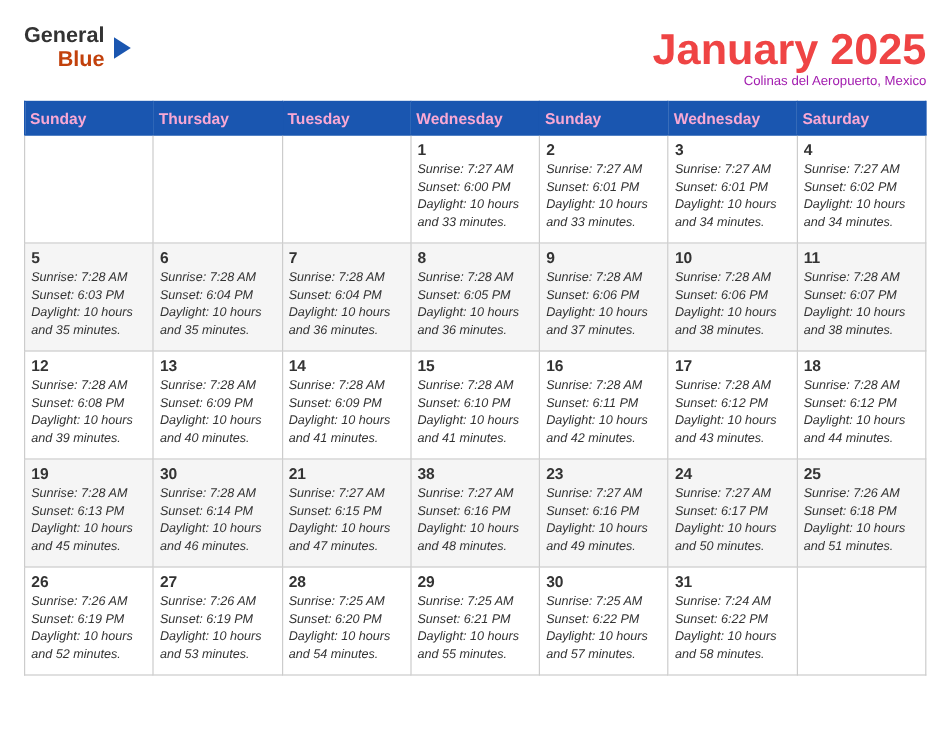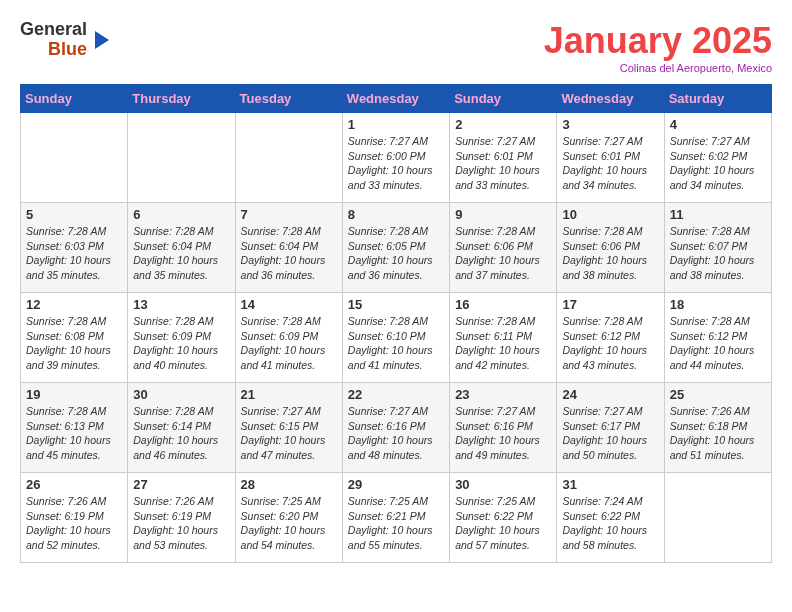--- a/index.html
+++ b/index.html
@@ -269,21 +269,21 @@
 and 46 minutes.</div>
         </td>
         <td>
           <div class="day-number">21</div>
           <div class="day-info" style="white-space: pre-line;">Sunrise: 7:27 AM
 Sunset: 6:15 PM
 Daylight: 10 hours
 and 47 minutes.</div>
         </td>
         <td>
-          <div class="day-number">22</div>
+          <div class="day-number">38</div>
           <div class="day-info" style="white-space: pre-line;">Sunrise: 7:27 AM
 Sunset: 6:16 PM
 Daylight: 10 hours
 and 48 minutes.</div>
         </td>
         <td>
           <div class="day-number">23</div>
           <div class="day-info" style="white-space: pre-line;">Sunrise: 7:27 AM
 Sunset: 6:16 PM
 Daylight: 10 hours

